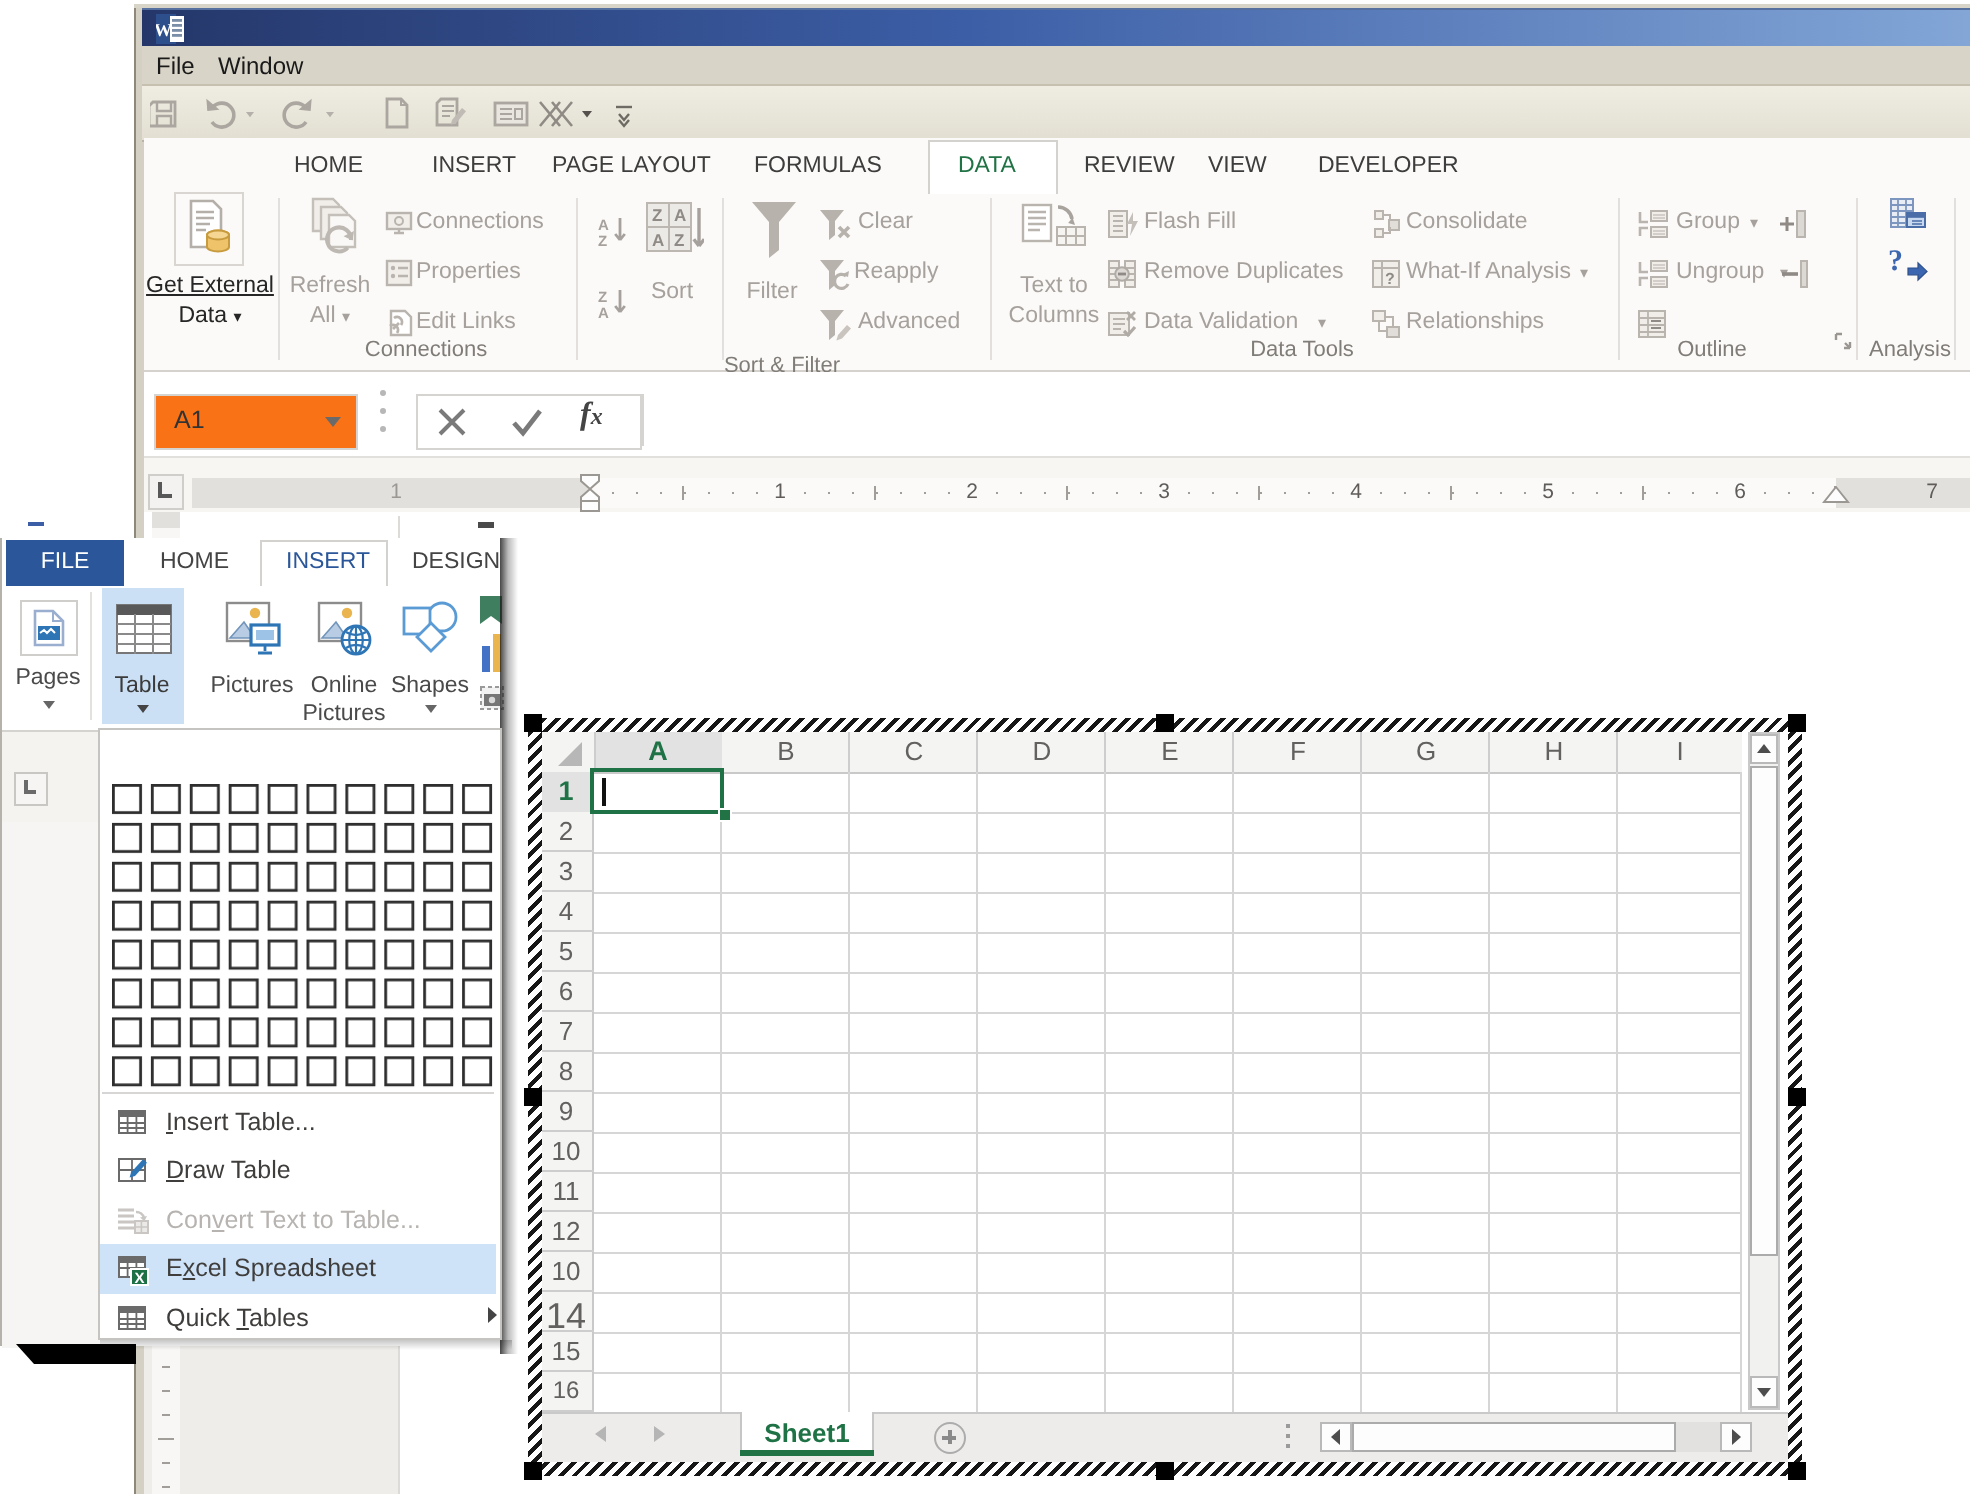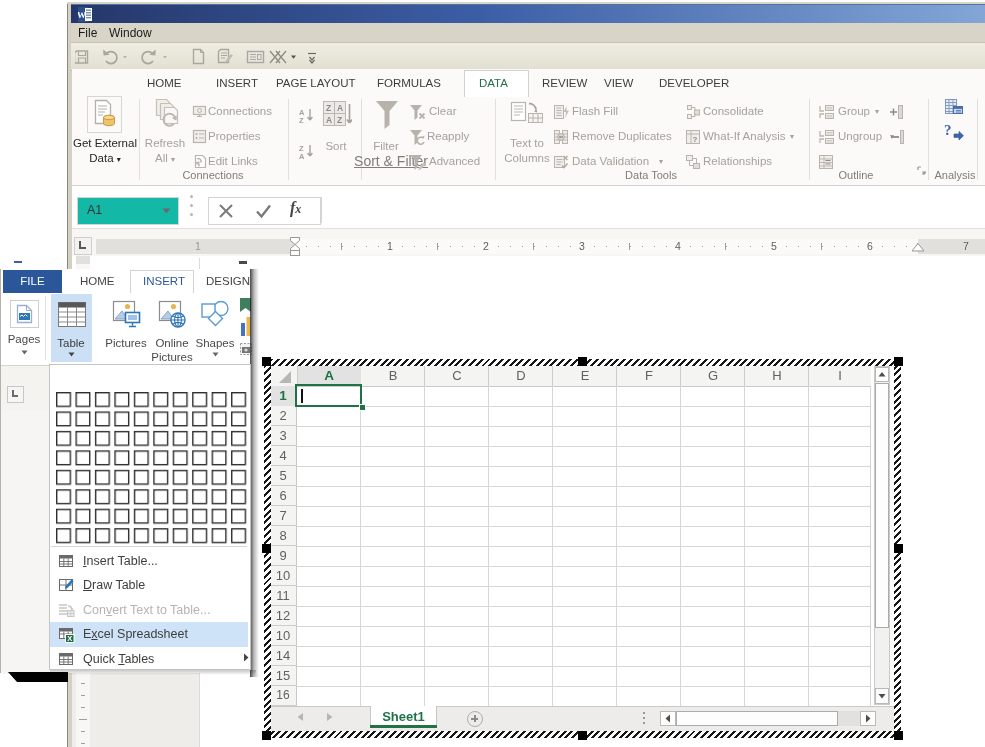--- a/index.html
+++ b/index.html
@@ -98,38 +98,38 @@
 
       <div class="abs" style="left:67px;top:30px;width:1px;height:81px;background:#e2dfdc;"></div>
       <div class="abs" style="left:216px;top:30px;width:1px;height:81px;background:#e2dfdc;"></div>
       <div class="abs" style="left:289px;top:30px;width:1px;height:81px;background:#e2dfdc;"></div>
       <div class="abs" style="left:423px;top:30px;width:1px;height:81px;background:#e2dfdc;"></div>
       <div class="abs" style="left:737px;top:30px;width:1px;height:81px;background:#e2dfdc;"></div>
       <div class="abs" style="left:856px;top:30px;width:1px;height:81px;background:#e2dfdc;"></div>
       <div class="abs" style="left:905px;top:30px;width:1px;height:81px;background:#e2dfdc;"></div>
 
       <div class="abs" style="left:101px;top:100px;width:80px;text-align:center;font-size:11px;color:#807c78;">Connections</div>
-      <div class="abs" style="left:279px;top:84px;width:80px;text-align:center;font-size:14px;color:#807c78;text-decoration:underline;">Sort &amp; Filter</div>
+      <div class="abs" style="left:279px;top:108px;width:80px;text-align:center;font-size:11px;color:#807c78;">Sort &amp; Filter</div>
       <div class="abs" style="left:539px;top:100px;width:80px;text-align:center;font-size:11px;color:#807c78;">Data Tools</div>
       <div class="abs" style="left:744px;top:100px;width:80px;text-align:center;font-size:11px;color:#807c78;">Outline</div>
       <div class="abs" style="left:843px;top:100px;width:80px;text-align:center;font-size:11px;color:#807c78;">Analysis</div>
 
       <svg class="abs" style="left:845px;top:97px;" width="9" height="9" viewBox="0 0 9 9">
         <path d="M1 1 v3 M1 1 h3 M8 8 v-3 M8 8 h-3 M5.5 5.5 l2 2" stroke="#9a9692" stroke-width="1.2" fill="none"></path>
       </svg>
 
       <div class="abs" style="left:15px;top:27px;width:33px;height:35px;border:1px solid #d9d6d2;"></div>
       <svg class="abs" style="left:17px;top:29px;" width="30" height="32" viewBox="0 0 30 32">
         <path d="M6.5 2.5 h11 l4 4 v19 h-15 z" fill="#ffffff" stroke="#b4afa9" stroke-width="1.3"></path>
         <path d="M9 8 h9 M9 11 h9 M9 14 h7 M9 17 h5" stroke="#b4afa9" stroke-width="1.2"></path>
         <ellipse cx="20" cy="19.5" rx="5.5" ry="2.2" fill="#eec36a" stroke="#c89b3e"></ellipse>
         <path d="M14.5 19.5 v6 a5.5 2.2 0 0 0 11 0 v-6" fill="#eec36a" stroke="#c89b3e"></path>
         <ellipse cx="20" cy="19.5" rx="5.5" ry="2.2" fill="#f5d692" stroke="#c89b3e"></ellipse>
       </svg>
-      <div class="abs" style="left:1px;top:68px;width:64px;text-align:center;color:#262626;">Get External</div>
+      <div class="abs" style="left:1px;top:68px;width:64px;text-align:center;color:#262626;text-decoration:underline;">Get External</div>
       <div class="abs" style="left:1px;top:83px;width:64px;text-align:center;color:#262626;">Data <span style="font-size:8px;">▾</span></div>
 
       <svg class="abs" style="left:80px;top:29px;" width="32" height="36" viewBox="0 0 32 36">
         <path d="M4.5 1.5 h10 l3 3 v13 h-13 z" fill="#f1eeea" stroke="#c4bfb9" stroke-width="1.2"></path>
         <path d="M8.5 5.5 h10 l3 3 v13 h-13 z" fill="#f1eeea" stroke="#c4bfb9" stroke-width="1.2"></path>
         <path d="M12.5 9.5 h10 l3 3 v13 h-13 z" fill="#faf8f6" stroke="#c4bfb9" stroke-width="1.2"></path>
         <path d="M23.5 22 a6 6 0 1 0 -1.6 3.8" fill="none" stroke="#bdb8b2" stroke-width="2"></path>
         <path d="M25 17.5 l-0.8 4.8 -4.4 -2.2 z" fill="#bdb8b2"></path>
       </svg>
       <div class="abs" style="left:63px;top:68px;width:60px;text-align:center;">Refresh</div>
@@ -293,21 +293,21 @@
         <path d="M12 12.5 h5 M12 14 h5" stroke="#4a6da8" stroke-width="0.8"></path>
       </svg>
       <svg class="abs" style="left:872px;top:52px;" width="20" height="20" viewBox="0 0 20 20">
         <text x="0" y="14" font-size="15" font-weight="bold" fill="#3c66b0" font-family="Liberation Serif,serif">?</text>
         <path d="M10 13 h5 v-2.6 l4.5 4.3 -4.5 4.3 v-2.6 h-5 z" fill="#3c66b0" stroke="#2d4f8c" stroke-width="0.6"></path>
       </svg>
     </div>
   </div>
 
   <div class="abs" style="left:5px;top:184px;width:913px;height:42px;background:#ffffff;border-bottom:1px solid #e2e0dd;">
-    <div class="abs" style="left:5px;top:11px;width:100px;height:26px;background:#14b8a6;border:1px solid #d6d4d1;">
+    <div class="abs" style="left:5px;top:11px;width:100px;height:26px;background:#f97316;border:1px solid #d6d4d1;">
       <div class="abs" style="left:9px;top:5px;font-size:12.5px;color:#333;">A1</div>
       <svg class="abs" style="left:84px;top:10px;" width="9" height="6" viewBox="0 0 9 6">
           <path d="M0.5 0.5 h8 l-4 5 z" fill="#6a6a6a"></path>
         </svg>
     </div>
     <div class="abs" style="left:118px;top:7px;width:3px;height:28px;">
       <div class="abs" style="left:0;top:2px;width:3px;height:3px;background:#b7b7b7;border-radius:50%;"></div>
       <div class="abs" style="left:0;top:11px;width:3px;height:3px;background:#b7b7b7;border-radius:50%;"></div>
       <div class="abs" style="left:0;top:20px;width:3px;height:3px;background:#b7b7b7;border-radius:50%;"></div>
     </div>
@@ -419,21 +419,21 @@
       <div class="abs" style="left:0px;top:82px;width:24px;text-align:center;font-size:13px;color:#63615f;">4</div>
       <div class="abs" style="left:0px;top:102px;width:24px;text-align:center;font-size:13px;color:#63615f;">5</div>
       <div class="abs" style="left:0px;top:122px;width:24px;text-align:center;font-size:13px;color:#63615f;">6</div>
       <div class="abs" style="left:0px;top:142px;width:24px;text-align:center;font-size:13px;color:#63615f;">7</div>
       <div class="abs" style="left:0px;top:162px;width:24px;text-align:center;font-size:13px;color:#63615f;">8</div>
       <div class="abs" style="left:0px;top:182px;width:24px;text-align:center;font-size:13px;color:#63615f;">9</div>
       <div class="abs" style="left:0px;top:202px;width:24px;text-align:center;font-size:13px;color:#63615f;">10</div>
       <div class="abs" style="left:0px;top:222px;width:24px;text-align:center;font-size:13px;color:#63615f;">11</div>
       <div class="abs" style="left:0px;top:242px;width:24px;text-align:center;font-size:13px;color:#63615f;">12</div>
       <div class="abs" style="left:0px;top:262px;width:24px;text-align:center;font-size:13px;color:#63615f;">10</div>
-      <div class="abs" style="left:0px;top:282px;width:24px;text-align:center;font-size:13px;color:#63615f;">14</div>
+      <div class="abs" style="left:0px;top:282px;width:24px;text-align:center;font-size:18px;color:#63615f;">14</div>
       <div class="abs" style="left:0px;top:302px;width:24px;text-align:center;font-size:13px;color:#63615f;">15</div>
       <div class="abs" style="left:0px;top:322px;width:24px;text-align:center;font-size:12px;color:#63615f;">16</div>
 
       <div class="abs" style="left:24px;top:18px;width:67px;height:23px;border:2.5px solid #1f7245;box-sizing:border-box;"></div>
       <div class="abs" style="left:88px;top:38px;width:5px;height:5px;background:#217346;border:1px solid #ffffff;"></div>
       <div class="abs" style="left:30px;top:23px;width:1.5px;height:14px;background:#111;"></div>
 
       <div class="abs" style="left:603px;top:0;width:16px;height:339px;background:#f1f1ef;border:1px solid #c9c9c9;box-sizing:border-box;"></div>
       <div class="abs" style="left:604px;top:1px;width:14px;height:15px;background:#fdfdfd;border:1px solid #b9b9b9;box-sizing:border-box;">
         <svg width="12" height="13" viewBox="0 0 12 13">

